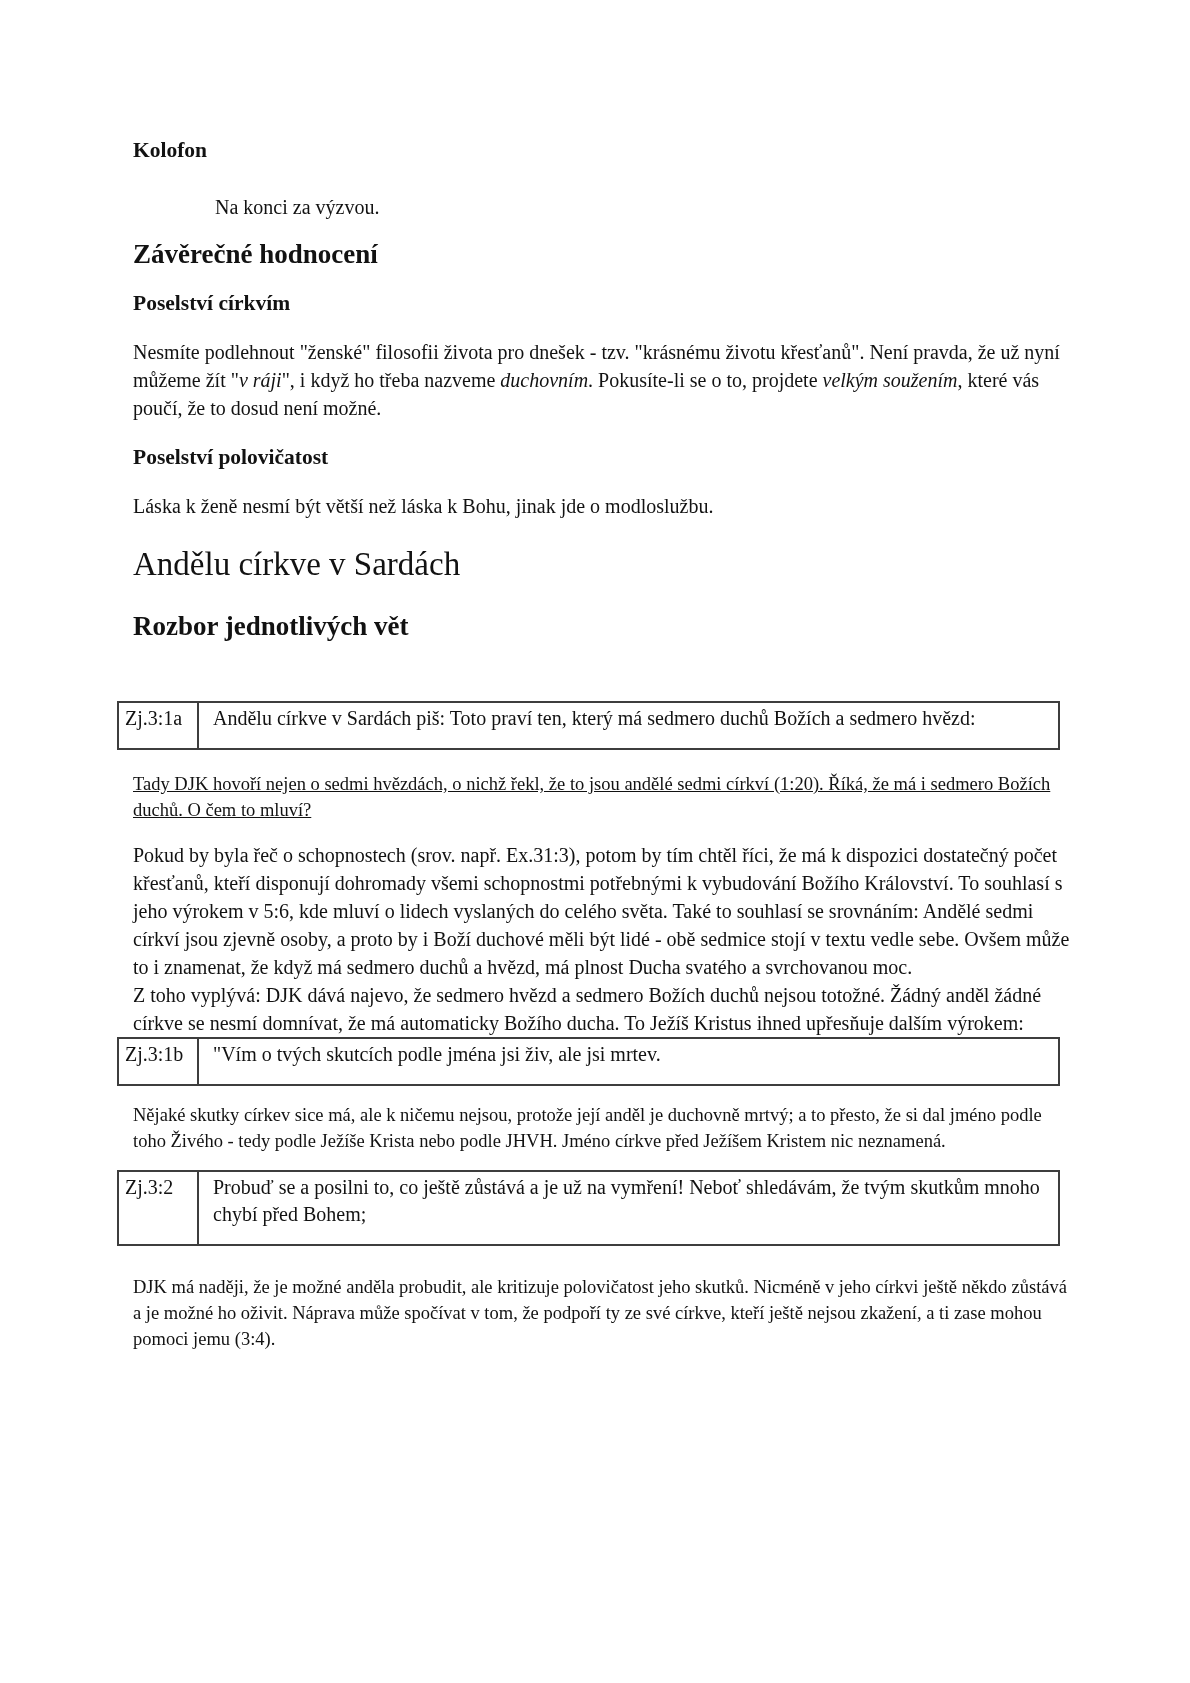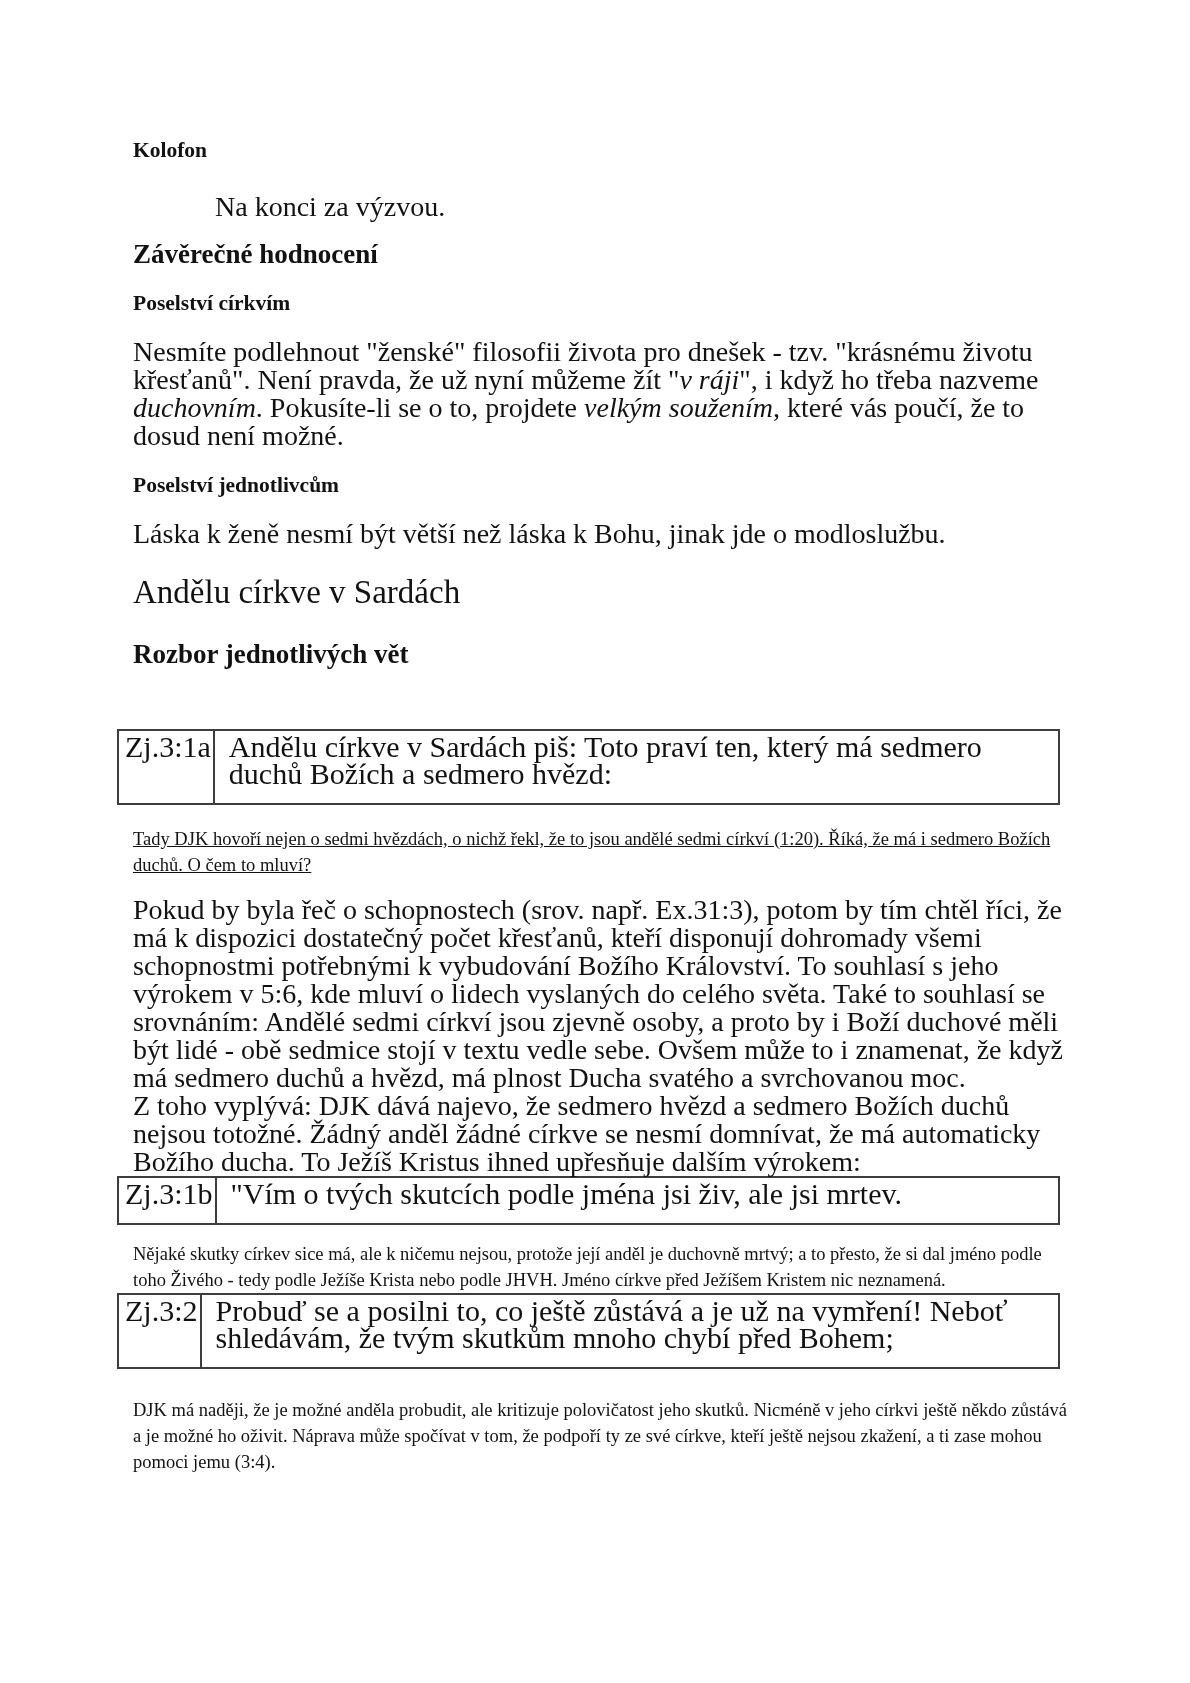--- a/index.html
+++ b/index.html
@@ -8,21 +8,21 @@
     width: 1190px;
     height: 1683px;
     margin: 0 auto;
     background: #ffffff;
     color: #121212;
     font-family: "Liberation Serif", "DejaVu Serif", serif;
     box-sizing: border-box;
     padding: 136px 112px 40px 133px;
     overflow: hidden;
   }
-  .body-text { font-size: 28px; line-height: 28px; }
+  .body-text { font-size: 20px; line-height: 28px; }
   .small-text { font-size: 18.5px; line-height: 26px; }
   .h1 {
     font-size: 33px; line-height: 42px; font-weight: normal;
     margin: 23px 0 0 0;
   }
   .h2 {
     font-size: 27px; line-height: 34px; font-weight: bold;
     margin: 16px 0 0 0;
   }
   .h2-rozbor { margin-top: 24px; }
@@ -41,26 +41,26 @@
   .p-comment-1b { margin: 16px 0 0 0; }
   .p-comment-2 { margin: 28px 0 0 0; }
   .em { font-style: italic; }
 
   .verse-table {
     display: flex;
     box-sizing: border-box;
     width: 943px;
     margin-left: -16px;
     border: 2px solid #3d3d3d;
-    font-size: 30px;
+    font-size: 20px;
     line-height: 27px;
   }
   .vt-1 { margin-top: 58px; }
   .vt-2 { margin-top: 0px; }
-  .vt-3 { }
+  .vt-3 { margin-top: 16px; }
   .verse-ref {
     flex: 0 0 70px;
     border-right: 2px solid #3d3d3d;
     padding: 2px 2px 4px 6px;
   }
   .verse-text {
     flex: 1 1 auto;
     padding: 2px 10px 16px 14px;
   }
 </style>
@@ -72,21 +72,21 @@
   <div class="h3 h3-kolofon">Kolofon</div>
 
   <div class="body-text p-kolofon">Na konci za výzvou.</div>
 
   <div class="h2">Závěrečné hodnocení</div>
 
   <div class="h3">Poselství církvím</div>
 
   <div class="body-text p-cirkvim"><span>Nesmíte podlehnout "ženské" filosofii života pro dnešek - tzv. "krásnému životu křesťanů". Není pravda, že už nyní můžeme žít "</span><span class="em">v ráji</span><span>", i když ho třeba nazveme </span><span class="em">duchovním</span><span>. Pokusíte-li se o to, projdete </span><span class="em">velkým soužením</span><span>, které vás poučí, že to dosud není možné.</span></div>
 
-  <div class="h3 h3-jednotlivcum">Poselství jednotlivcům</div>
+  <div class="h3 h3-jednotlivcum">Poselství polovičatost</div>
 
   <div class="body-text p-jednotlivcum">Láska k ženě nesmí být větší než láska k Bohu, jinak jde o modloslužbu.</div>
 
   <div class="h1">Andělu církve v Sardách</div>
 
   <div class="h2 h2-rozbor">Rozbor jednotlivých vět</div>
 
   <div class="verse-table vt-1">
     <div class="verse-ref">Zj.3:1a</div>
     <div class="verse-text">Andělu církve v Sardách piš: Toto praví ten, který má sedmero duchů Božích a sedmero hvězd:</div>

